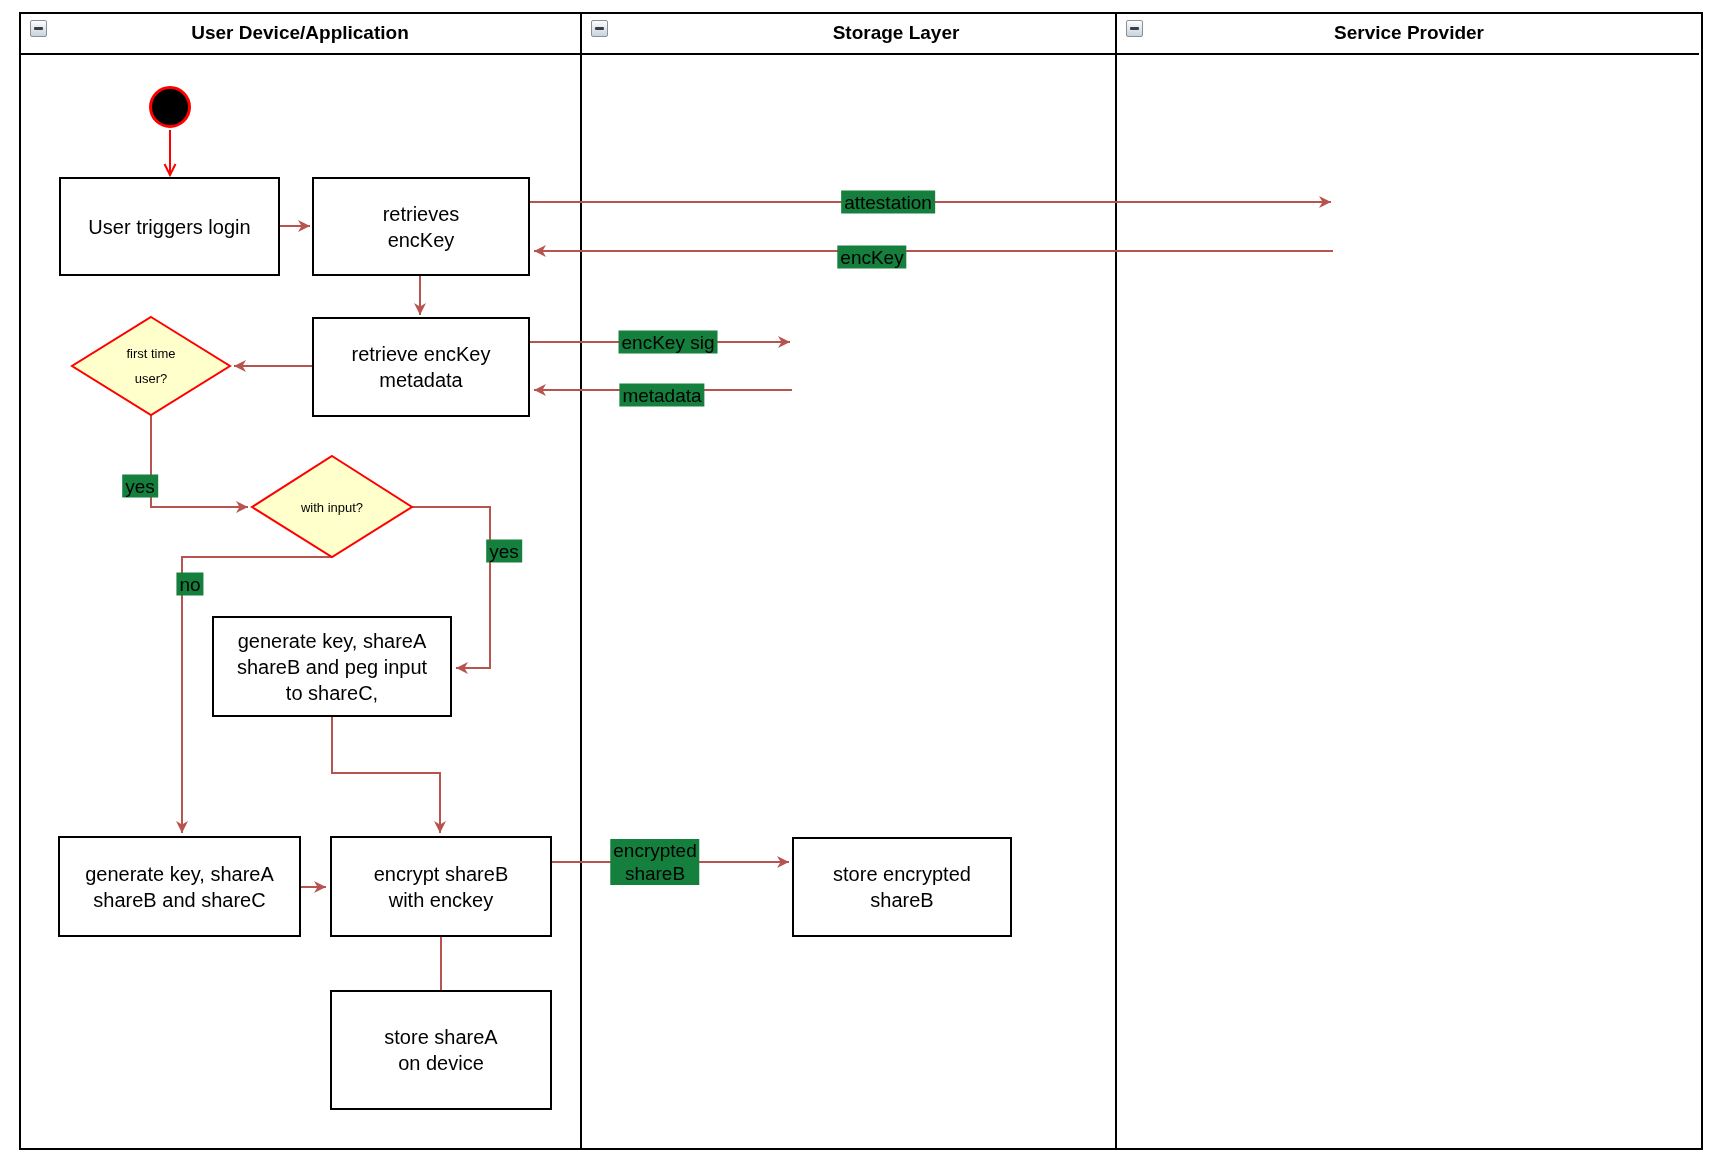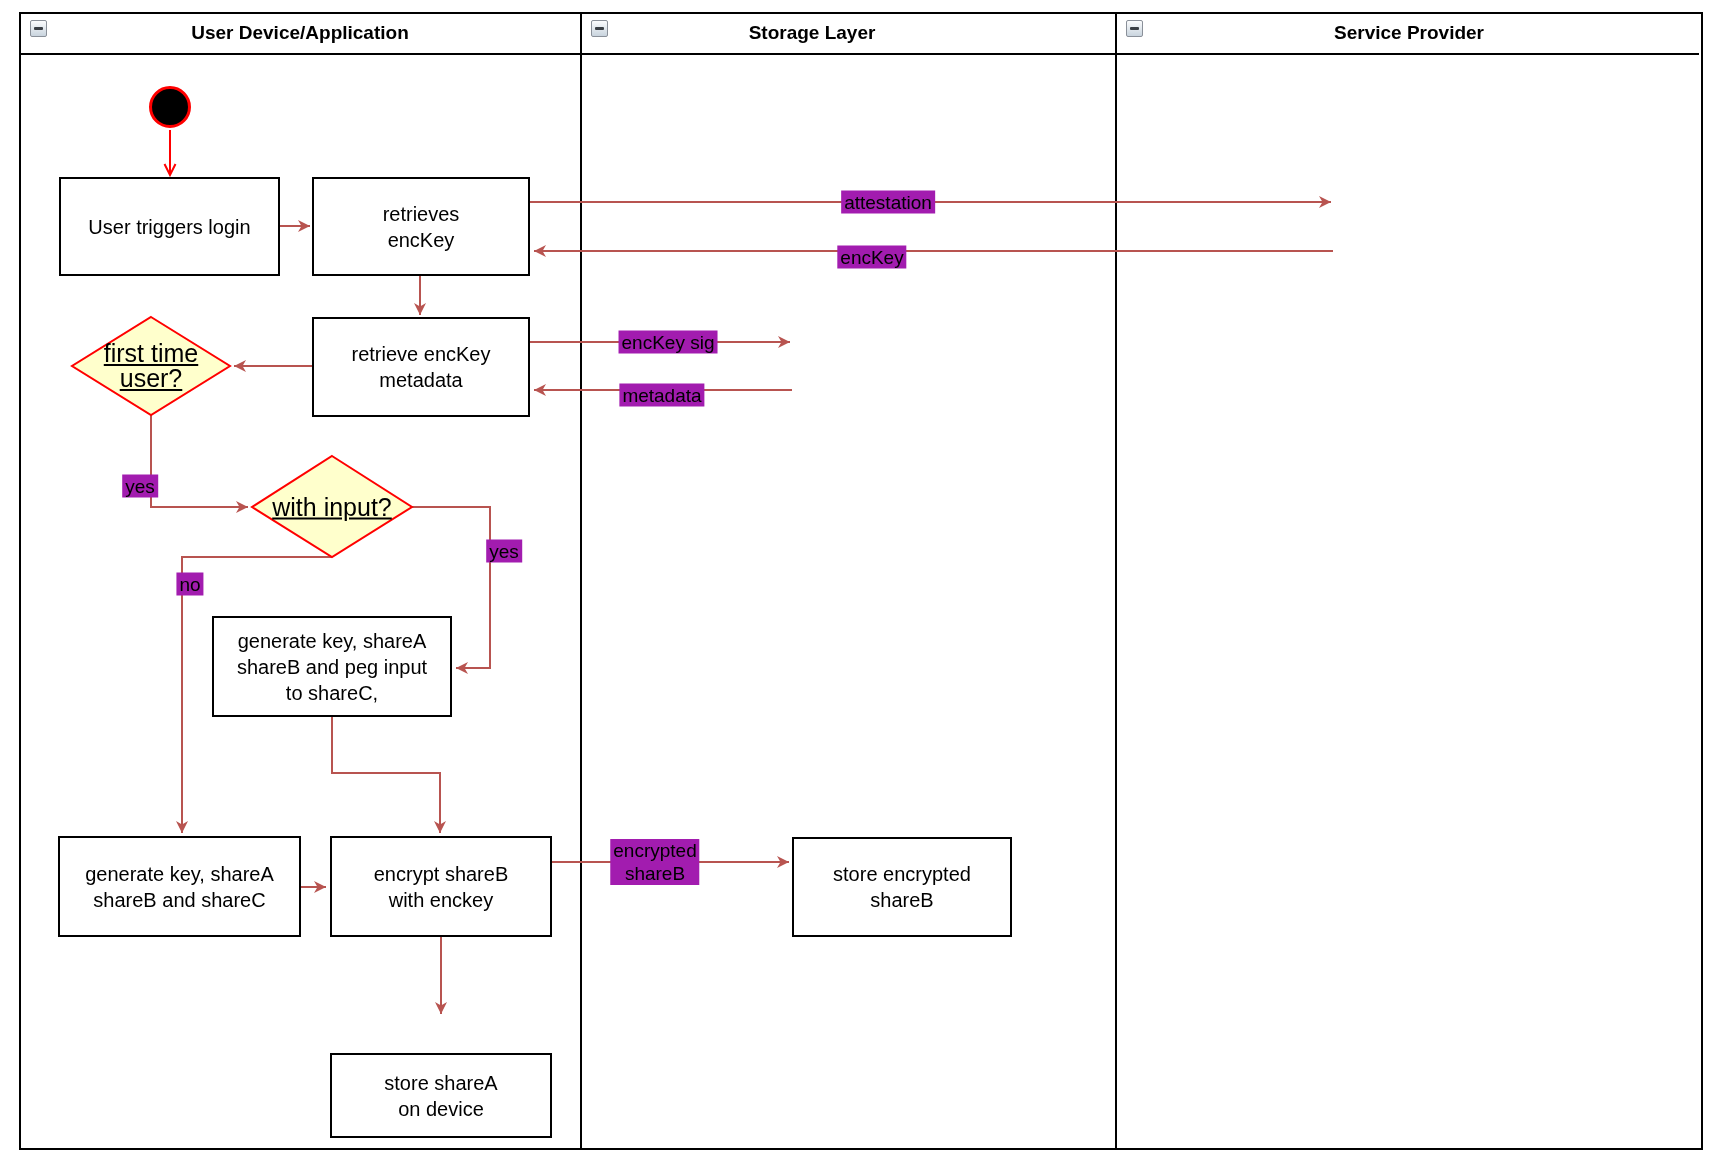--- a/index.html
+++ b/index.html
@@ -22,40 +22,40 @@
   .collapse-btn .minus{width:9px;height:3px;background:#3a3f45;border-radius:1px;}
 
   
   .node{position:absolute;border:2px solid #000;background:#fff;box-sizing:border-box;
         display:flex;align-items:center;justify-content:center;text-align:center;
         font-size:20px;line-height:26px;white-space:pre-line;z-index:3;}
   .nowrap{white-space:nowrap;}
   .start-circle{position:absolute;width:42px;height:42px;border-radius:50%;
                 background:#000;border:3px solid #ff0000;box-sizing:border-box;z-index:3;}
   .diamond-label{position:absolute;transform:translate(-50%,-50%);text-align:center;
-                 font-size:25px;line-height:25px;white-space:pre-line;z-index:4;text-decoration:underline;}
+                 font-size:13px;line-height:25px;white-space:pre-line;z-index:4;}
 
   
   svg.edges{position:absolute;left:0;top:0;z-index:2;}
-  .edge-label{position:absolute;transform:translate(-50%,-50%);background:#a21caf;
+  .edge-label{position:absolute;transform:translate(-50%,-50%);background:#15803d;
               padding:0 3px;font-size:19px;line-height:23px;text-align:center;
               white-space:pre-line;z-index:4;}
 </style>
 </head>
 <body>
 
 <div class="canvas">
 
   <div class="frame"></div>
   <div class="header-row"></div>
   <div class="lane-divider" style="left:580px;"></div>
   <div class="lane-divider" style="left:1115px;"></div>
 
   <div class="lane-title" style="left:300px;">User Device/Application</div>
-  <div class="lane-title" style="left:812px;">Storage Layer</div>
+  <div class="lane-title" style="left:896px;">Storage Layer</div>
   <div class="lane-title" style="left:1409px;">Service Provider</div>
 
   <div class="collapse-btn" style="left:30px;top:20px;">
     <span class="minus"></span>
   </div>
   <div class="collapse-btn" style="left:591px;top:20px;">
     <span class="minus"></span>
   </div>
   <div class="collapse-btn" style="left:1126px;top:20px;">
     <span class="minus"></span>
@@ -112,21 +112,21 @@
 encKey</div>
   <div class="node" style="left:312px;top:317px;width:218px;height:100px;">retrieve encKey
 metadata</div>
   <div class="node" style="left:212px;top:616px;width:240px;height:101px;">generate key, shareA
 shareB and peg input
 to shareC,</div>
   <div class="node" style="left:58px;top:836px;width:243px;height:101px;">generate key, shareA
 shareB and shareC</div>
   <div class="node" style="left:330px;top:836px;width:222px;height:101px;">encrypt shareB
 with enckey</div>
-  <div class="node" style="left:330px;top:1053px;width:222px;height:85px;">store shareA
+  <div class="node" style="left:330px;top:990px;width:222px;height:120px;">store shareA
 on device</div>
   <div class="node" style="left:792px;top:837px;width:220px;height:100px;">store encrypted
 shareB</div>
 
   <div class="diamond-label" style="left:151px;top:366px;">first time
 user?</div>
   <div class="diamond-label" style="left:332px;top:507px;">with input?</div>
 
   <div class="edge-label" style="left:888px;top:202px;">attestation</div>
   <div class="edge-label" style="left:872px;top:257px;">encKey</div>

